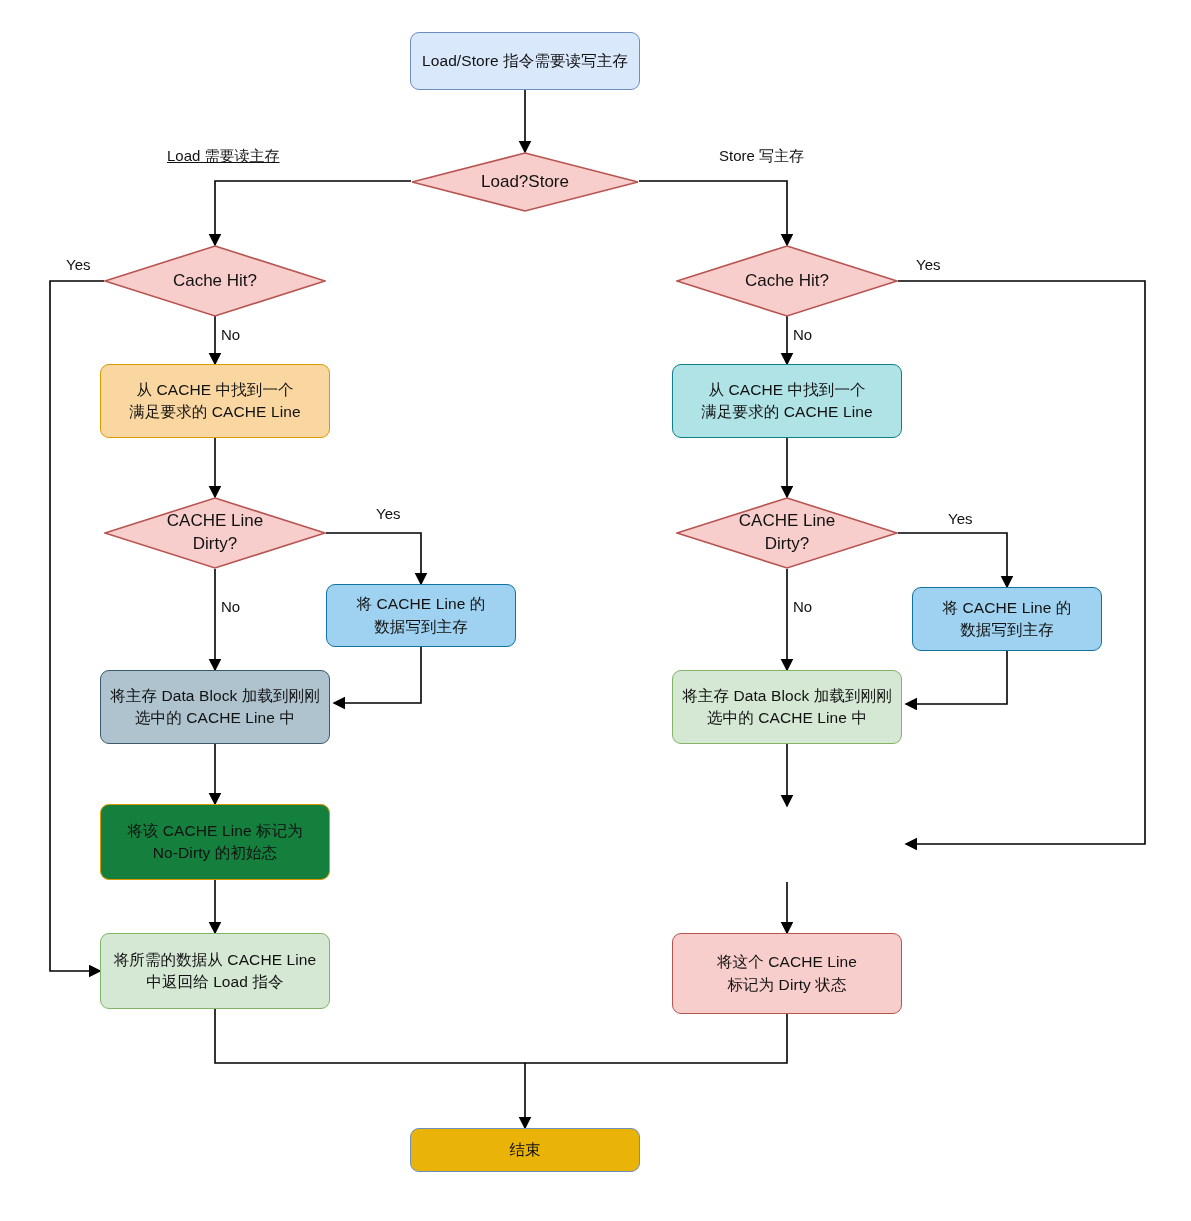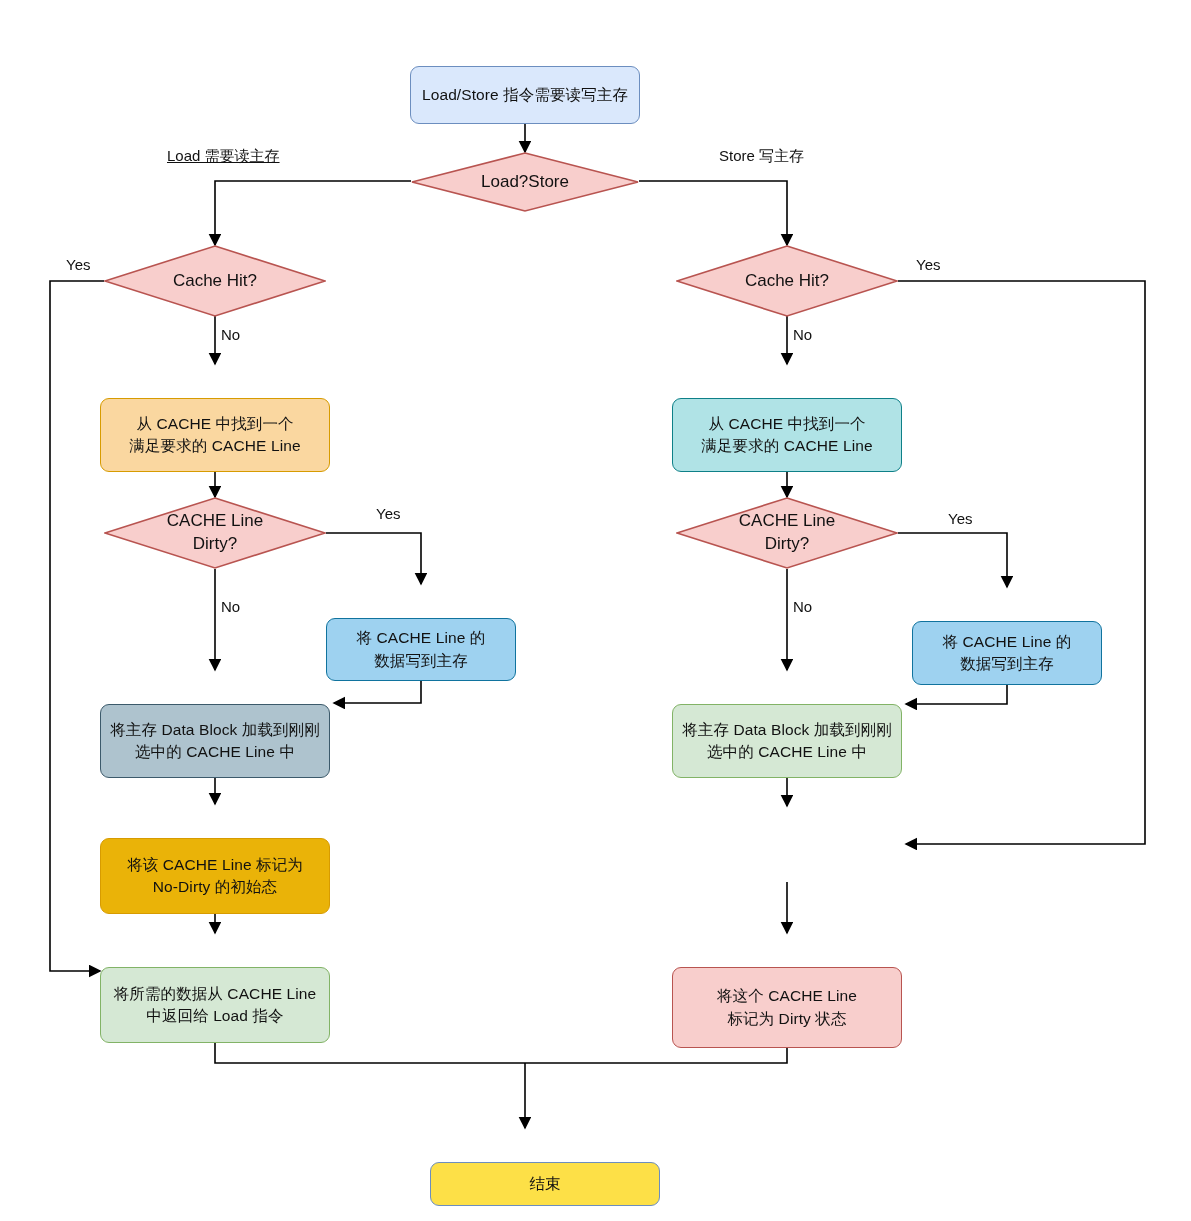--- a/index.html
+++ b/index.html
@@ -34,21 +34,20 @@
     font-size: 15.5px;
     line-height: 1.45;
     color: #111111;
     white-space: pre-line;
     letter-spacing: 0.1px;
   }
   .node.rounded {
     border-radius: 9px;
     border-width: 1.3px;
     border-style: solid;
-    margin-top: 34px;
   }
   .diamond-wrap {
     position: absolute;
     box-sizing: border-box;
   }
   .diamond-wrap svg {
     position: absolute;
     left: 0;
     top: 0;
     width: 100%;
@@ -177,21 +176,21 @@
   <div class="node rounded" style="left:326px; top:584px; width:190px; height:63px; background:#9ed2f0; border-color:#10739e;">
     <span>将 CACHE Line 的
 数据写到主存</span>
   </div>
 
   <div class="node rounded" style="left:100px; top:670px; width:230px; height:74px; background:#aec3ce; border-color:#3c5a6b;">
     <span>将主存 Data Block 加载到刚刚
 选中的 CACHE Line 中</span>
   </div>
 
-  <div class="node rounded" style="left:100px; top:804px; width:230px; height:76px; background:#eab308; border-color:#d79b00;">
+  <div class="node rounded" style="left:100px; top:804px; width:230px; height:76px; background:#15803d; border-color:#d79b00;">
     <span>将该 CACHE Line 标记为
 No-Dirty 的初始态</span>
   </div>
 
   <div class="node rounded" style="left:100px; top:933px; width:230px; height:76px; background:#d5e8d4; border-color:#82b366;">
     <span>将所需的数据从 CACHE Line
 中返回给 Load 指令</span>
   </div>
 
   <div class="diamond-wrap" style="left:676px; top:245px; width:222px; height:72px;">
@@ -227,17 +226,17 @@
     <span>将主存 Data Block 加载到刚刚
 选中的 CACHE Line 中</span>
   </div>
 
 
   <div class="node rounded" style="left:672px; top:933px; width:230px; height:81px; background:#f8cecc; border-color:#b85450;">
     <span>将这个 CACHE Line
 标记为 Dirty 状态</span>
   </div>
 
-  <div class="node rounded" style="left:430px; top:1128px; width:230px; height:44px; background:#fde047; border-color:#6c8ebf;">
+  <div class="node rounded" style="left:410px; top:1128px; width:230px; height:44px; background:#eab308; border-color:#6c8ebf;">
     <span>结束</span>
   </div>
 
 </div>
 
 </body></html>

